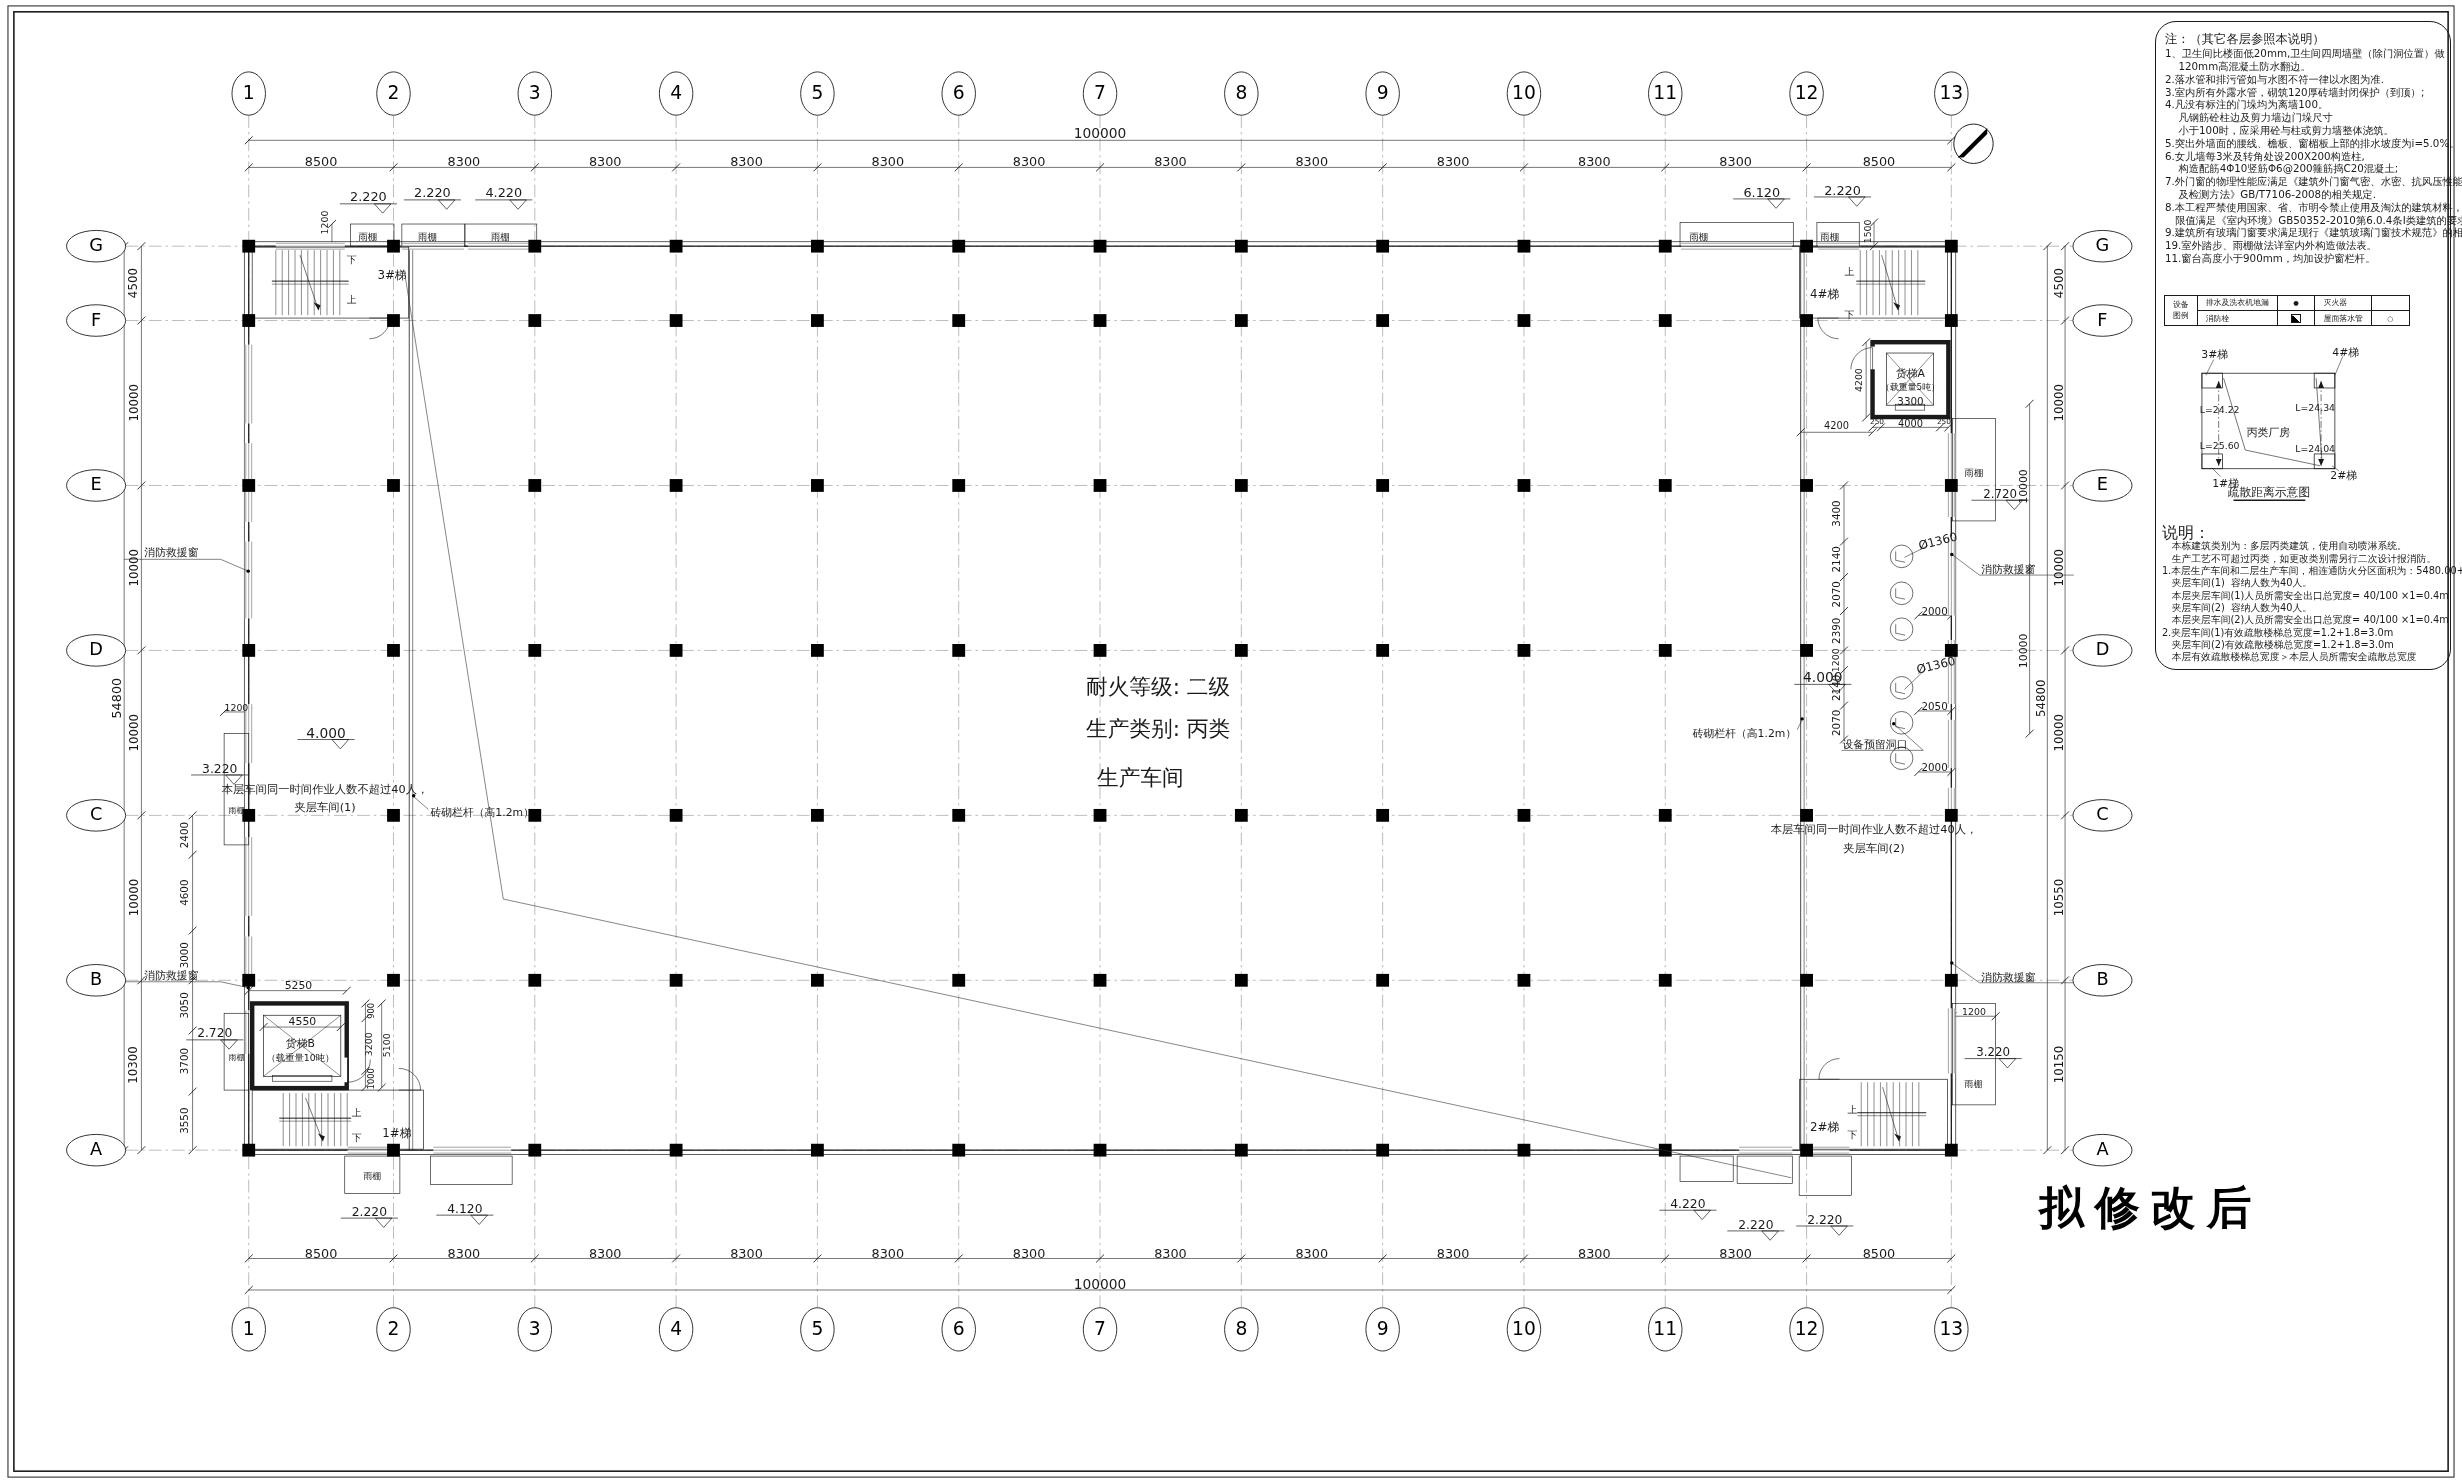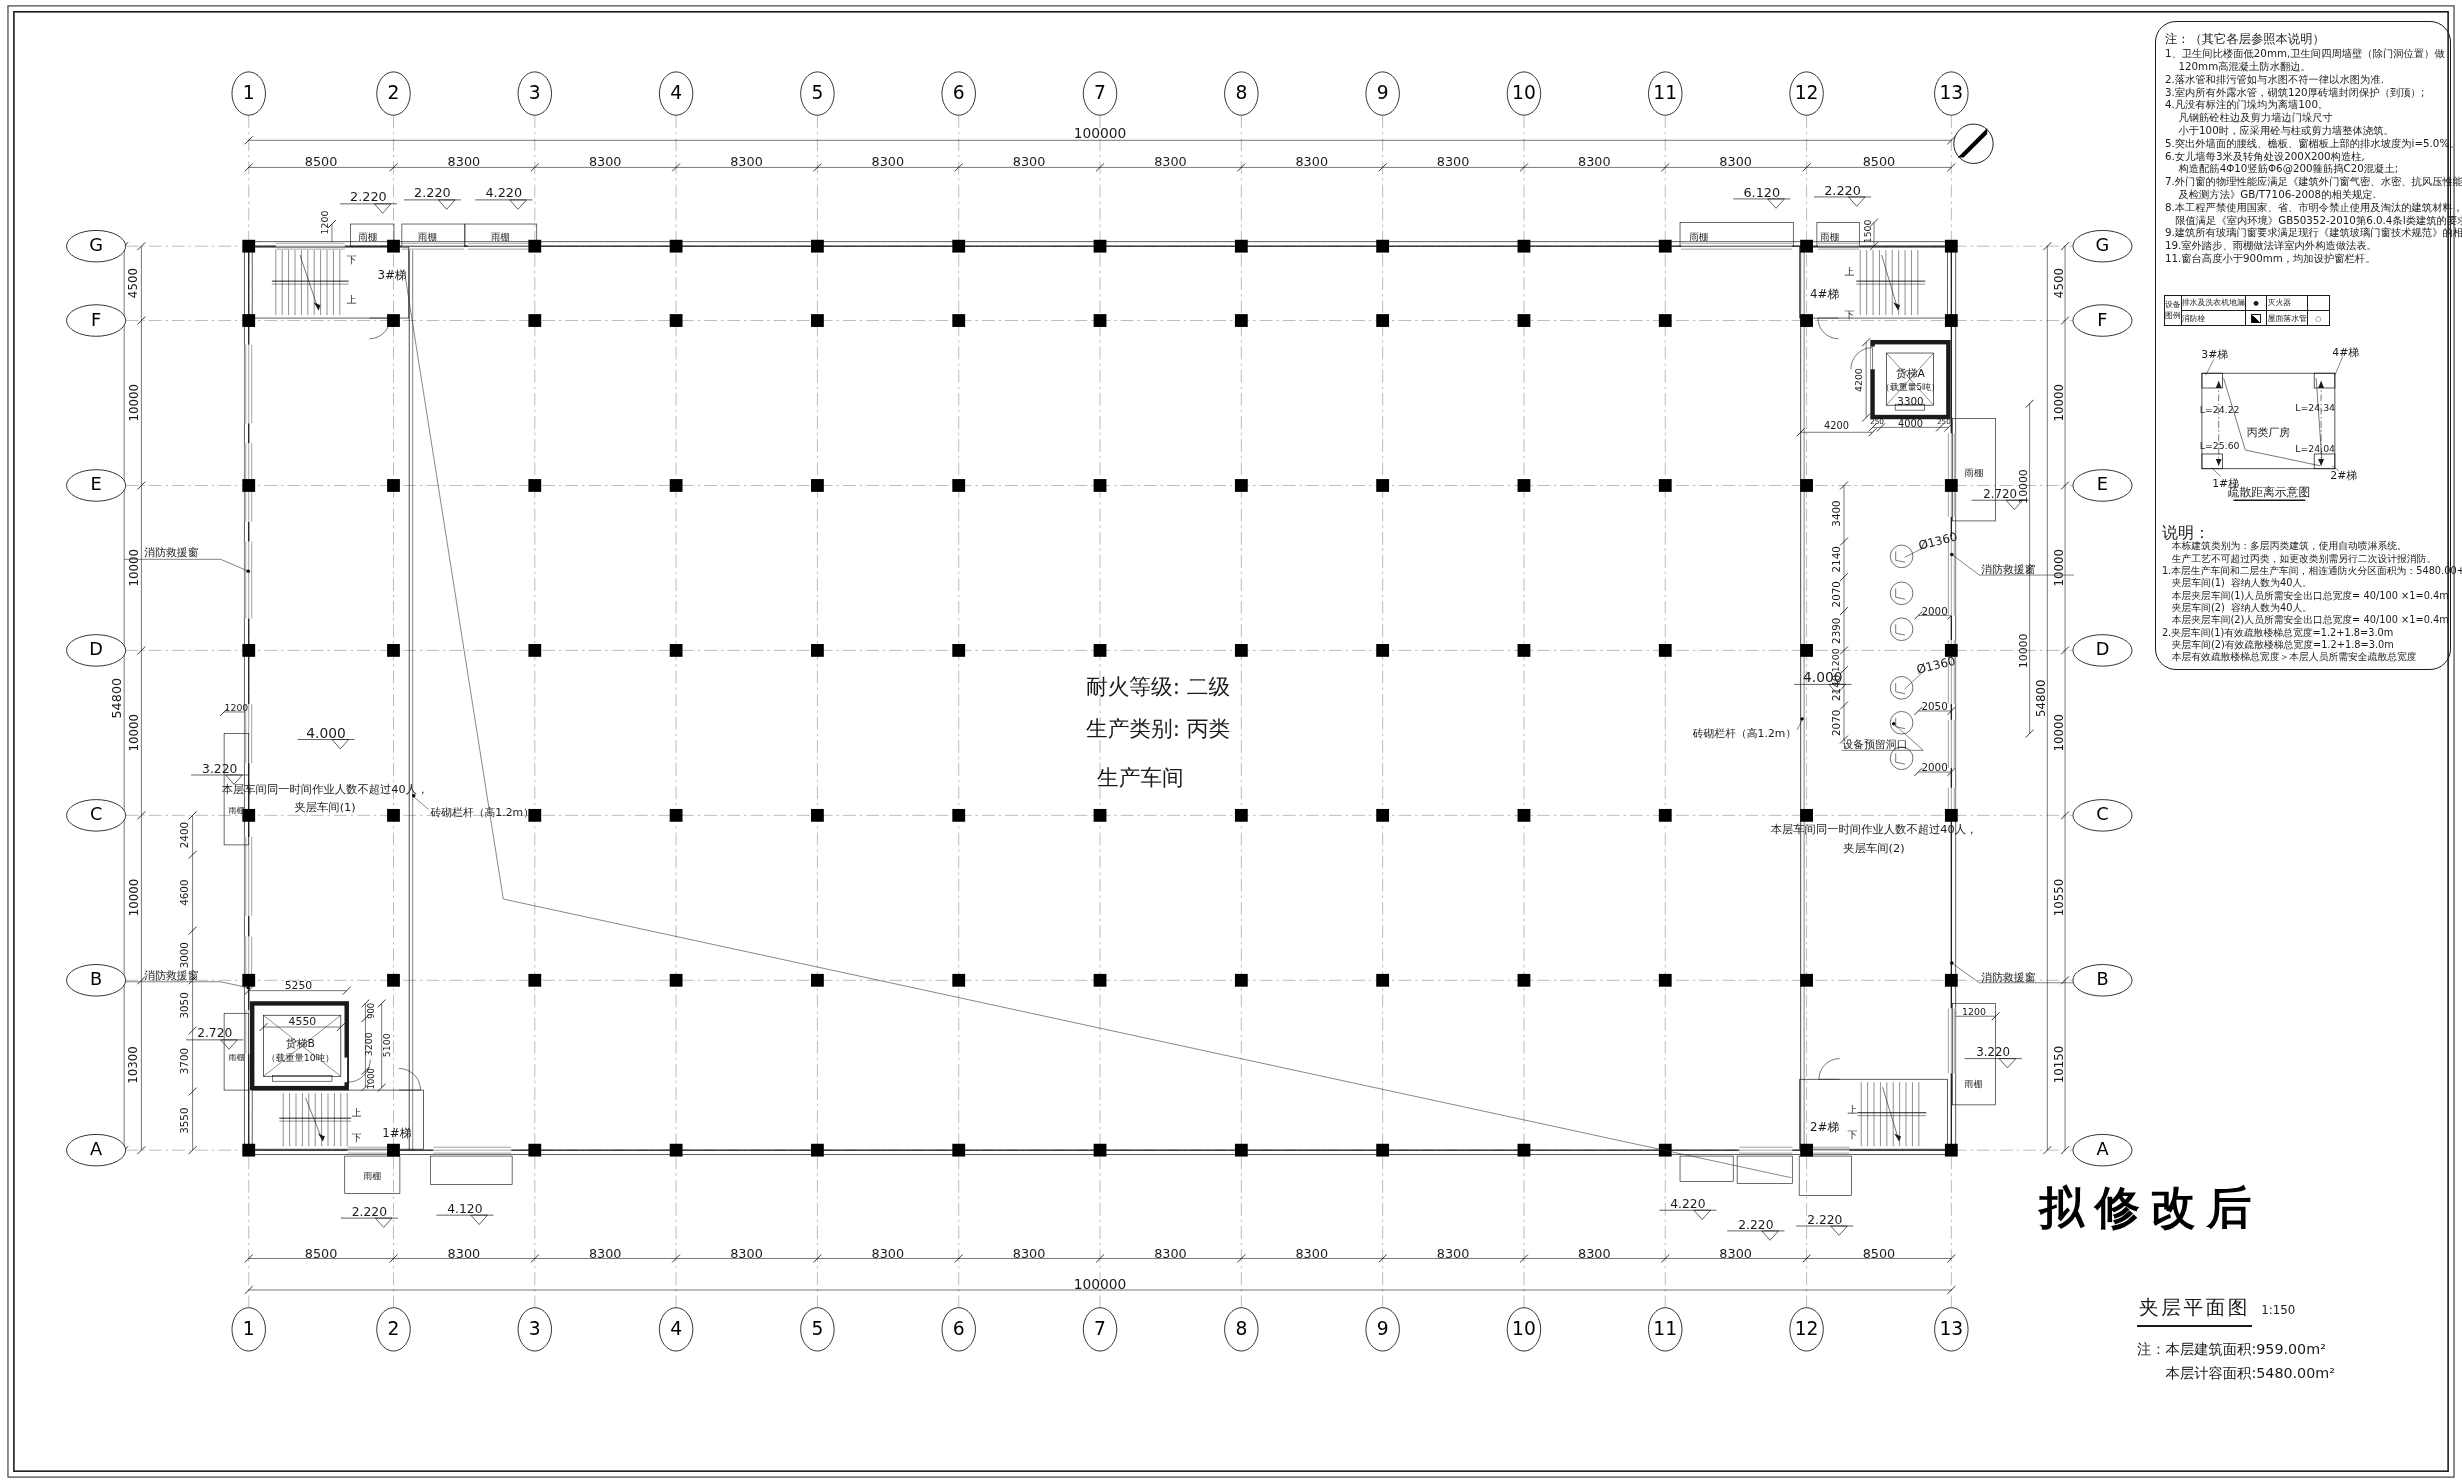--- a/index.html
+++ b/index.html
@@ -7,21 +7,21 @@
   .sheet{position:absolute;left:0;top:0;width:2462px;height:1483px;background:#fff;
          transform-origin:0 0;font-family:"DejaVu Sans",sans-serif;color:#1a1a1a;}
   .sheet svg{position:absolute;left:0;top:0;}
   .panel{position:absolute;background:transparent;border-radius:21px;}
   #notesPanel{left:2155px;top:20.7px;width:294px;height:647px;border:1px solid #1a1a1a;}
   .notes-inner{padding:8.9px 4.9px 0 8.9px;}
   .note-line{font-size:10.3px;line-height:12.8px;white-space:pre;}
   .note-title{font-size:12.3px;line-height:16.7px;white-space:pre;}
   #legendWrap{position:absolute;left:7.9px;top:273px;}
   table.legend{border-collapse:collapse;font-size:7.9px;}
-  table.legend td{border:0.7px solid #1a1a1a;padding:0 0;height:14.3px;white-space:nowrap;}
+  table.legend td{border:0.7px solid #1a1a1a;padding:0 8px;height:14.3px;white-space:nowrap;}
   td.sym{width:20.7px;text-align:center;}
   .sym-dot{font-size:6.4px;}
   .sym-hyd{display:inline-block;width:7.4px;height:7.4px;border:0.7px solid #1a1a1a;
            background:linear-gradient(to top right,#000 49%,#fff 50%);vertical-align:middle;}
   .sym-circ{font-size:6.9px;}
   #descBlock{position:absolute;left:5.9px;top:503px;width:283px;}
   .desc-line{font-size:9.8px;line-height:12.3px;white-space:pre;}
   .desc-title{font-size:16px;line-height:15.8px;}
   #titleBlock{position:absolute;left:2137px;top:1294px;width:315px;}
   .sheet-title{font-size:19.7px;letter-spacing:2.5px;display:inline-block;
@@ -839,23 +839,15 @@
             <div class="desc-line">　本层夹层车间(2)人员所需安全出口总宽度= 40/100 ×1=0.4m</div>
             <div class="desc-line">2.夹层车间(1)有效疏散楼梯总宽度=1.2+1.8=3.0m</div>
             <div class="desc-line">　夹层车间(2)有效疏散楼梯总宽度=1.2+1.8=3.0m</div>
             <div class="desc-line">　本层有效疏散楼梯总宽度＞本层人员所需安全疏散总宽度</div>
           </div>
       </div>
     </div>
 
     <div id="redStamp">拟修改后</div>
 
-    <div id="titleBlock" class="panel">
-      <div>
-        <span class="sheet-title">夹层平面图</span>
-        <span class="sheet-scale">1:150</span>
-      </div>
-      <div class="area-note">注：本层建筑面积:959.00m²</div>
-      <div class="area-note2">本层计容面积:5480.00m²</div>
-    </div>
   </div>
 </div>
 
 
 </body></html>

